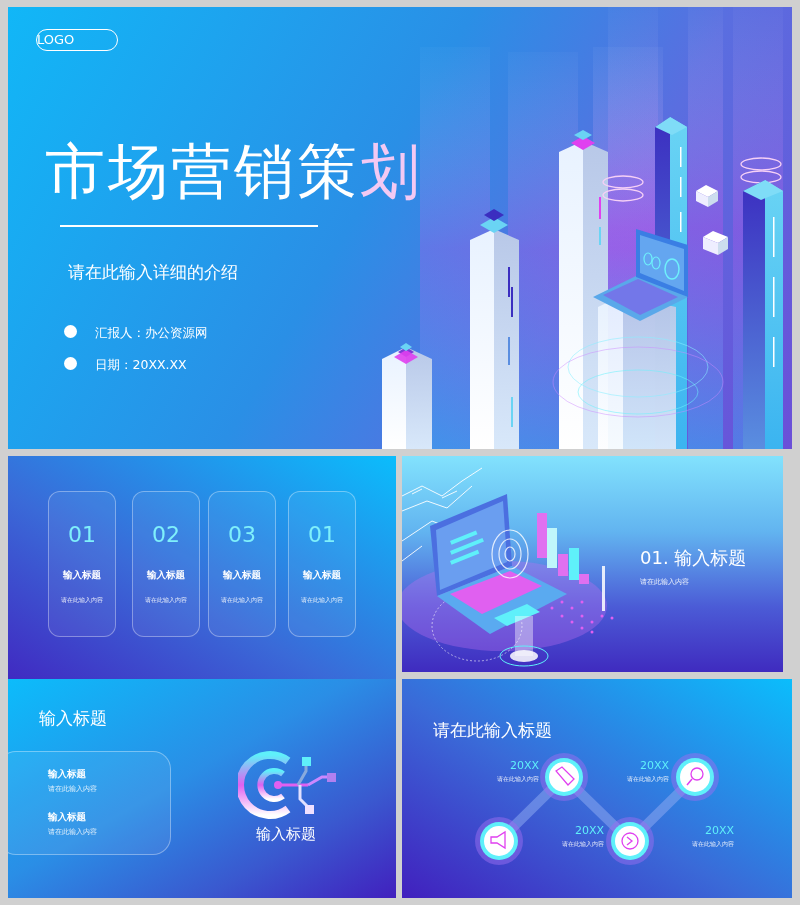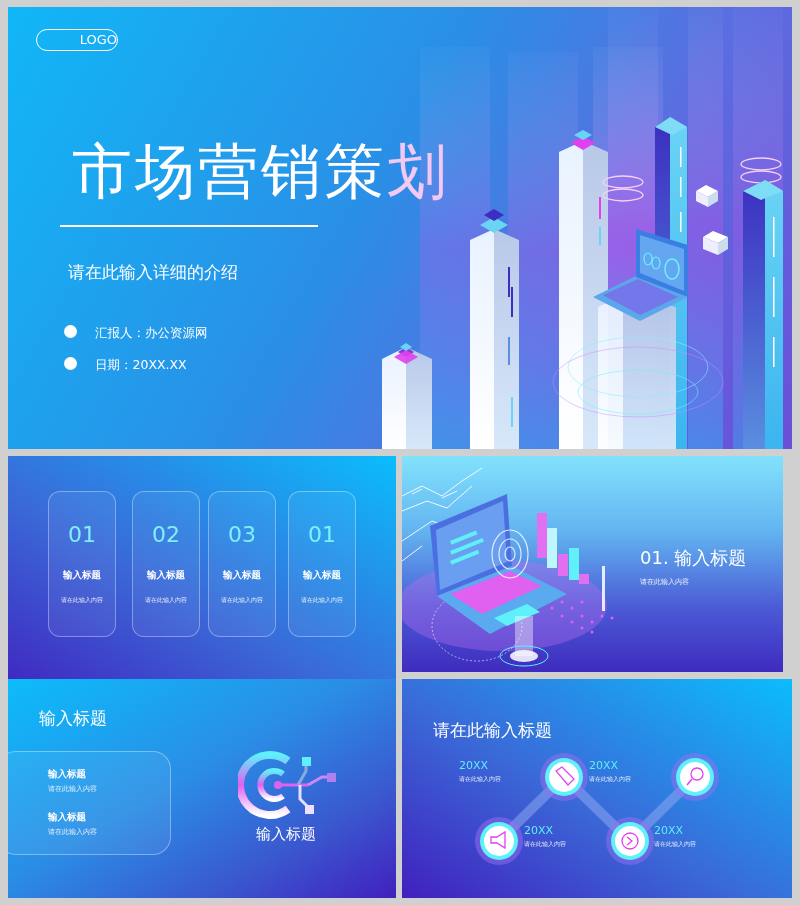--- a/index.html
+++ b/index.html
@@ -3,42 +3,42 @@
 <meta charset="utf-8">
 <style>
 *{box-sizing:border-box;margin:0;padding:0}
 body{width:800px;height:905px;background:#d0d0d0;position:relative;overflow:hidden;font-family:"DejaVu Sans","Liberation Sans",sans-serif;color:#fff}
 .slide{position:absolute;overflow:hidden}
 #s1{left:8px;top:7px;width:784px;height:442px;background:linear-gradient(120deg,#11b7f7 0%,#2a8fe6 45%,#5a6ee0 70%,#6b4fd8 100%)}
 #s2{left:8px;top:456px;width:388px;height:252px;background:linear-gradient(30deg,#4120be 0%,#3a6ad8 45%,#0bbdfc 100%)}
 #s3{left:402px;top:456px;width:381px;height:216px;background:linear-gradient(180deg,#82e2fd 0%,#62b4f0 35%,#4b5bd6 70%,#3f2bbf 100%)}
 #s4{left:8px;top:679px;width:388px;height:219px;background:linear-gradient(150deg,#0cbcfb 0%,#2a8ee6 45%,#3a58cf 75%,#4120be 100%)}
 #s5{left:402px;top:679px;width:390px;height:219px;background:linear-gradient(30deg,#4120be 0%,#3a6ad8 45%,#0bbdfc 100%)}
-.logo{position:absolute;left:28px;top:22px;width:82px;height:22px;border:1.5px solid #fff;border-radius:12px;font-size:13px;text-align:right;line-height:19px}
-.title{position:absolute;left:64px;top:125px;font-size:60px;letter-spacing:3px;white-space:nowrap;font-family:Liberation Sans, sans-serif}
+.logo{position:absolute;left:28px;top:22px;width:82px;height:22px;border:1.5px solid #fff;border-radius:12px;font-size:13px;text-align:left;line-height:19px}
+.title{position:absolute;left:37px;top:125px;font-size:60px;letter-spacing:3px;white-space:nowrap;font-family:Liberation Sans, sans-serif}
 .title .last{color:#f3c9f3}
 .title-line{position:absolute;left:52px;top:218px;width:258px;height:2px;background:#fff}
 .subtitle{position:absolute;left:60px;top:254px;font-size:17px}
 .info{position:absolute;left:56px;font-size:12.5px;display:flex;align-items:flex-start}
 .info .dot{width:13px;height:13px;border-radius:50%;background:#fff;margin-right:18px}
 .art{position:absolute;left:0;top:0}
 .card{position:absolute;top:35px;width:68px;height:146px;border:1px solid rgba(255,255,255,.35);border-radius:12px;background:rgba(255,255,255,.06);text-align:center}
 .card .num{margin-top:30px;font-size:22px;color:#7ff0fb}
 .card .ct{margin-top:22px;font-size:9.5px;font-weight:bold}
 .card .cd{margin-top:14px;font-size:6px;opacity:.85}
 .s3-title{position:absolute;left:238px;top:90px;font-size:18px}
 .s3-desc{position:absolute;left:238px;top:121px;font-size:7px;opacity:.9}
 .s4-title{position:absolute;left:31px;top:28px;font-size:17px}
 .glass{position:absolute;left:-10px;top:72px;width:173px;height:104px;border:1px solid rgba(255,255,255,.35);border-radius:18px;background:rgba(255,255,255,.07)}
 .g-item{position:absolute;left:40px}
 .g-item .gt{font-size:9.5px;font-weight:bold}
 .g-item .gd{font-size:7px;opacity:.85;margin-top:3px}
 .s4-label{position:absolute;left:248px;top:146px;font-size:15px}
 .s5-title{position:absolute;left:31px;top:40px;font-size:17px}
-.tl{position:absolute;text-align:left;width:80px}
+.tl{position:absolute;text-align:right;width:80px}
 .tl .y{font-size:11px;color:#5ff0fa}
 .tl .d{font-size:6px;opacity:.85;margin-top:3px}
 </style>
 </head>
 <body>
 
 <div class="slide" id="s1">
   <svg class="art" width="784" height="442">
     <defs>
       <linearGradient id="bgstrip" x1="0" y1="0" x2="0" y2="1">

